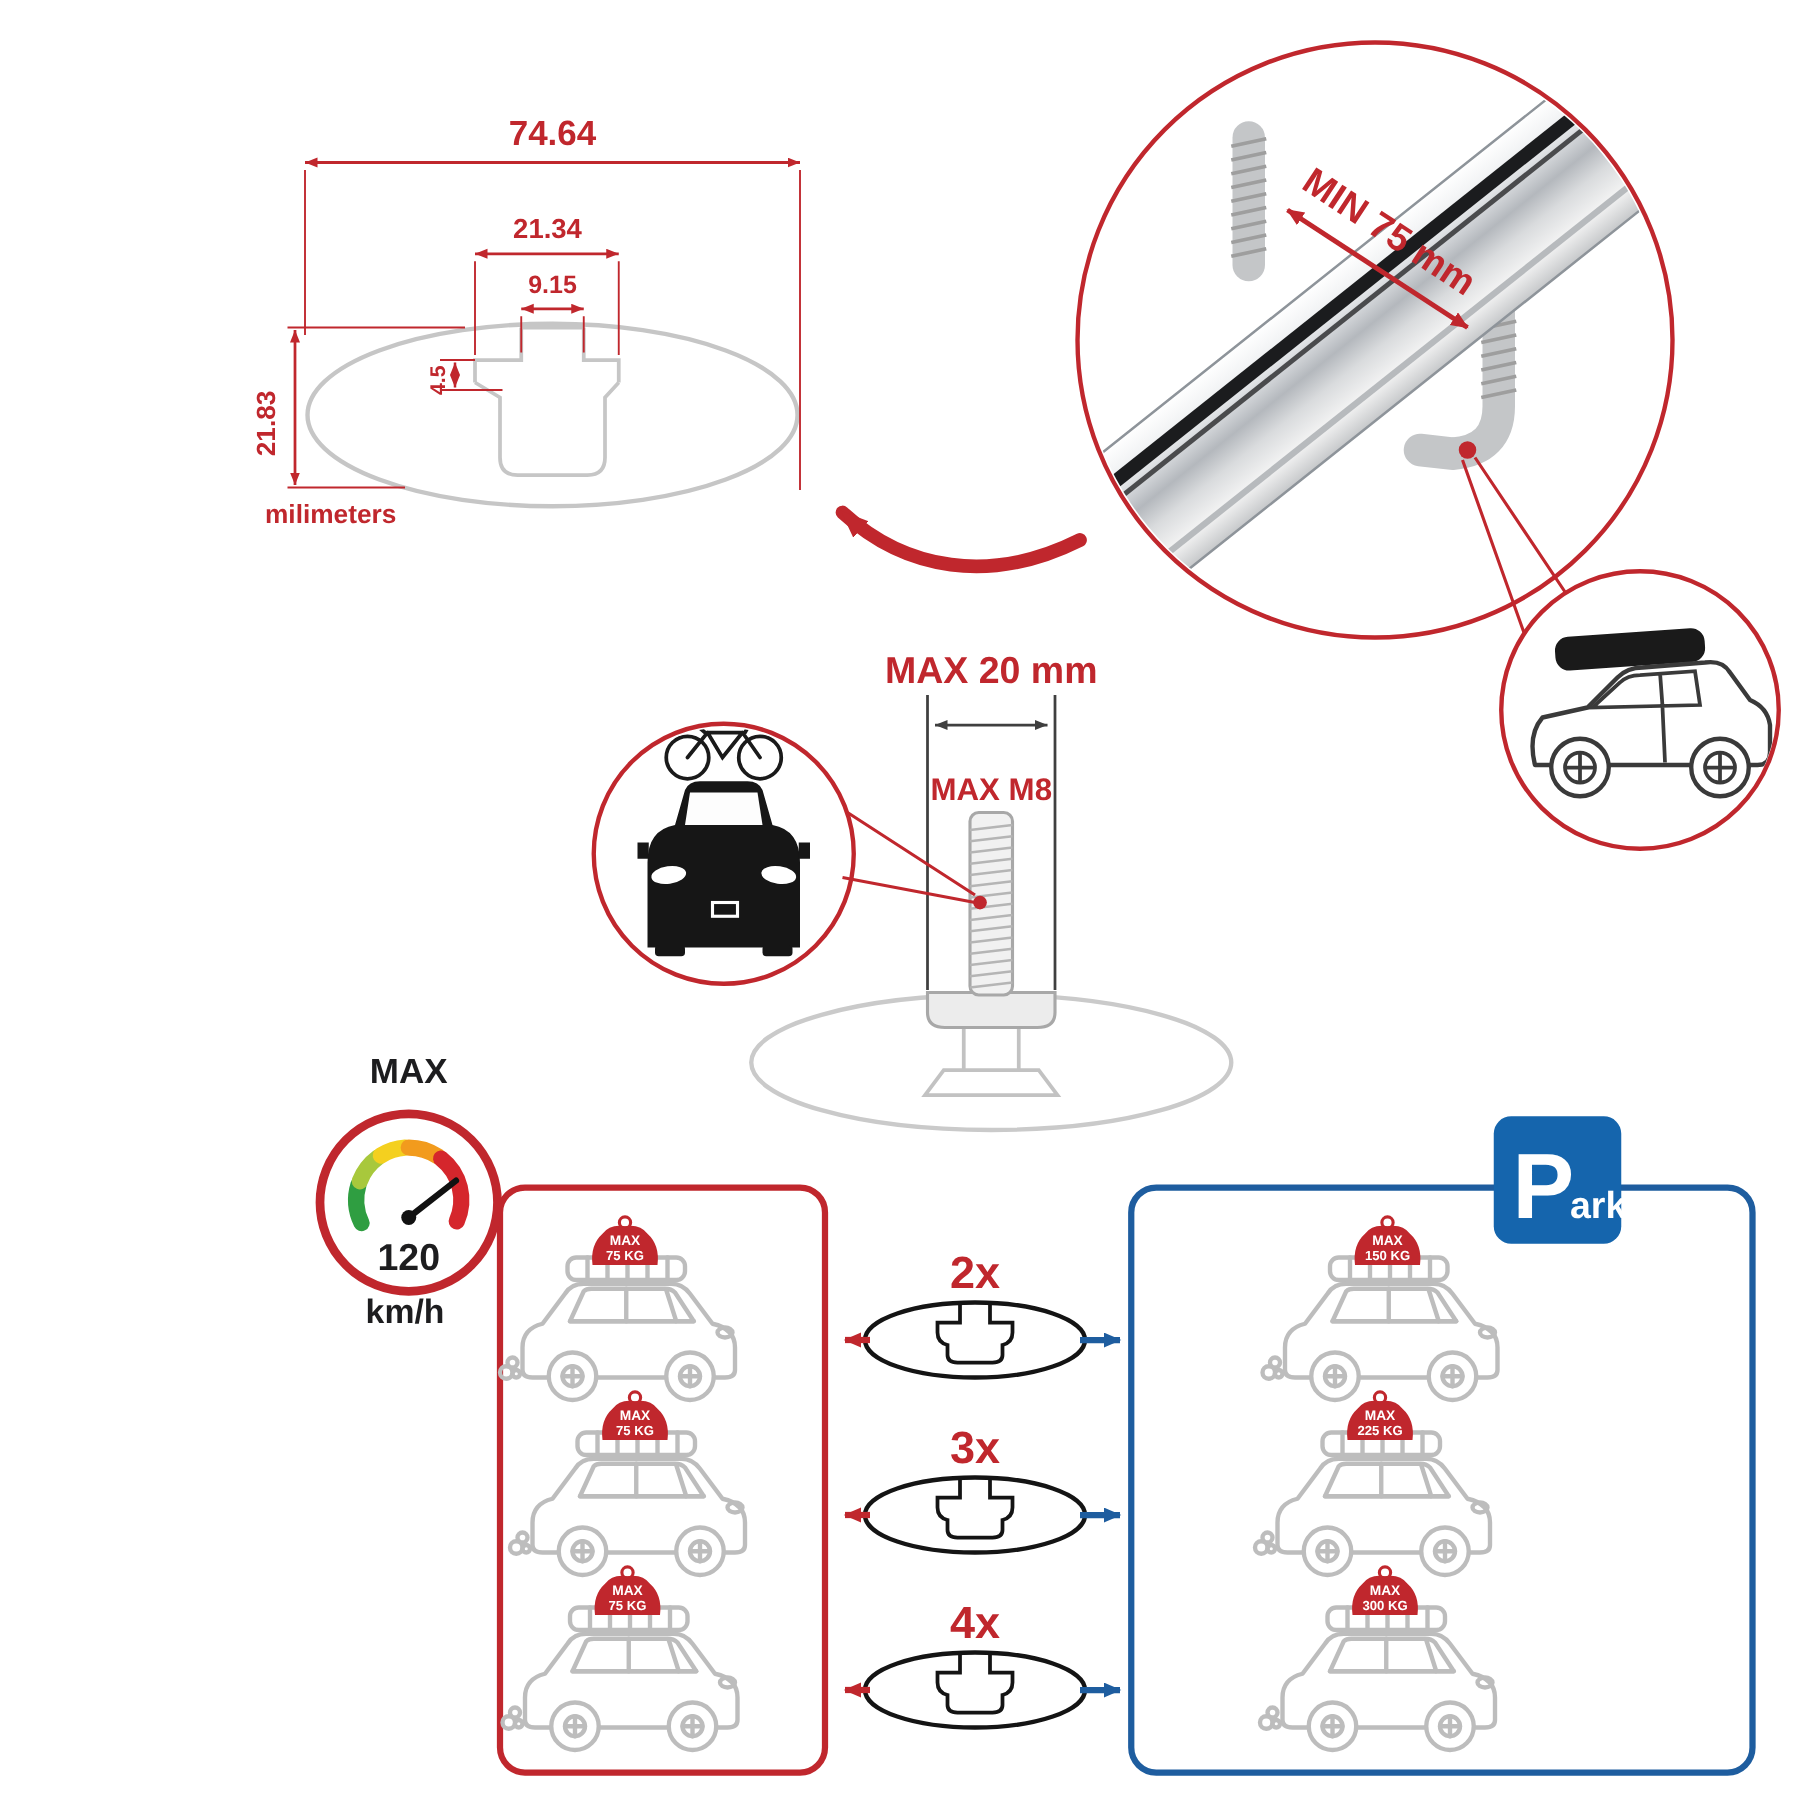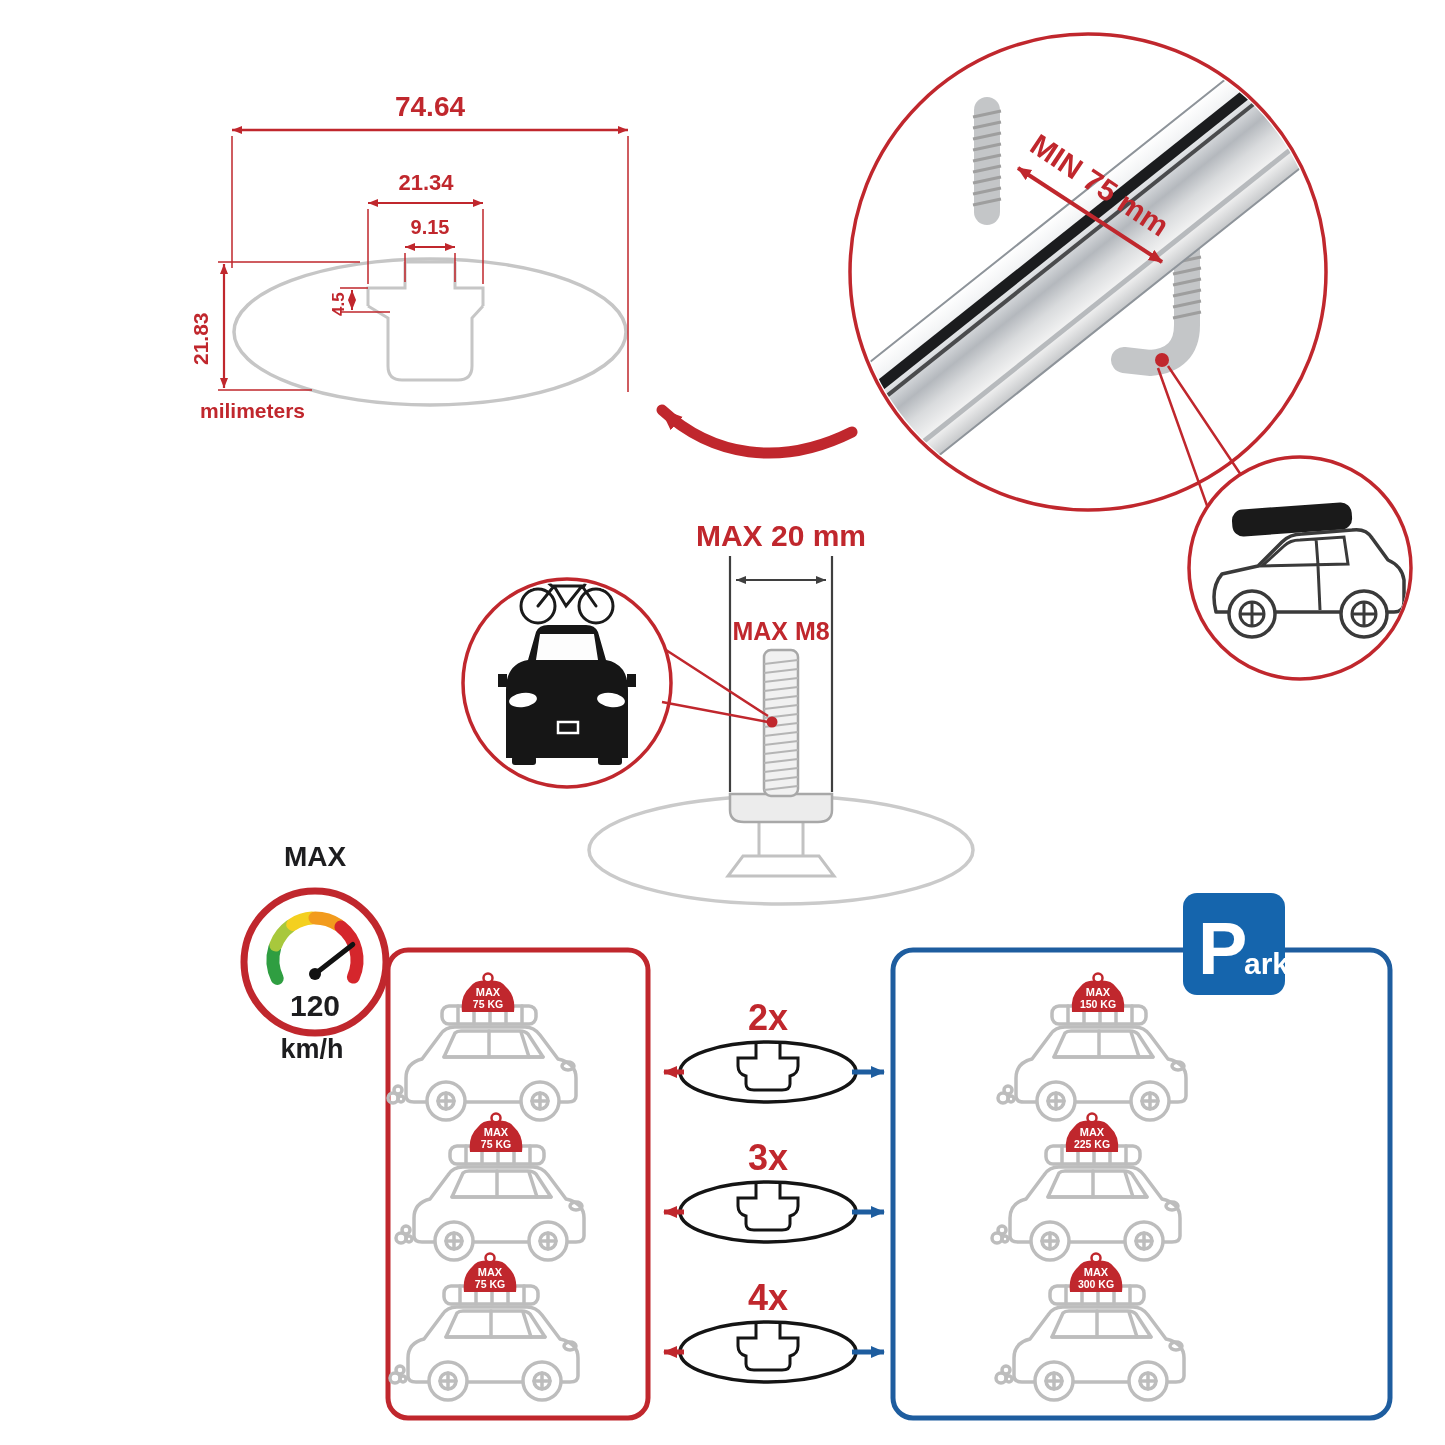--- a/index.html
+++ b/index.html
@@ -1,18 +1,18 @@
 <!DOCTYPE html>
 <html><head>
 <meta charset="utf-8">
 <style>
   * { margin:0; padding:0; box-sizing:border-box; }
   html,body { background:#ffffff; }
   body { width:1445px; height:1445px; position:relative; overflow:hidden; }
-  .stage { position:absolute; inset:0; }
+  .stage { position:absolute; inset:0;margin-left:12px; }
   svg text { font-family:"Liberation Sans","DejaVu Sans",sans-serif; }
   .t-red   { fill:#c0272d; font-weight:bold; }
   .t-dark  { fill:#1d1d1f; font-weight:bold; }
   .t-white { fill:#ffffff; font-weight:bold; }
 </style>
 </head>
 <body>
 
 <div class="stage">
 <svg width="1445" height="1445" viewBox="0 0 1445 1445">

